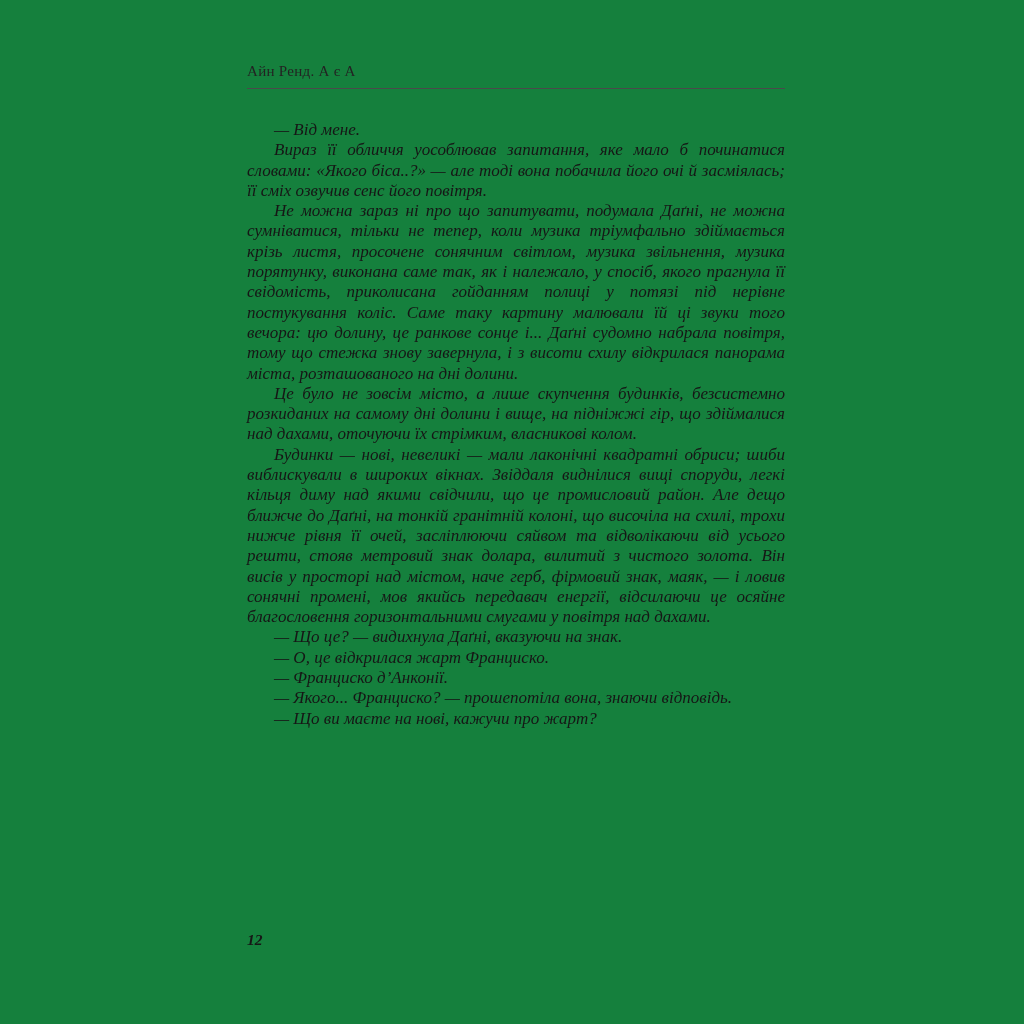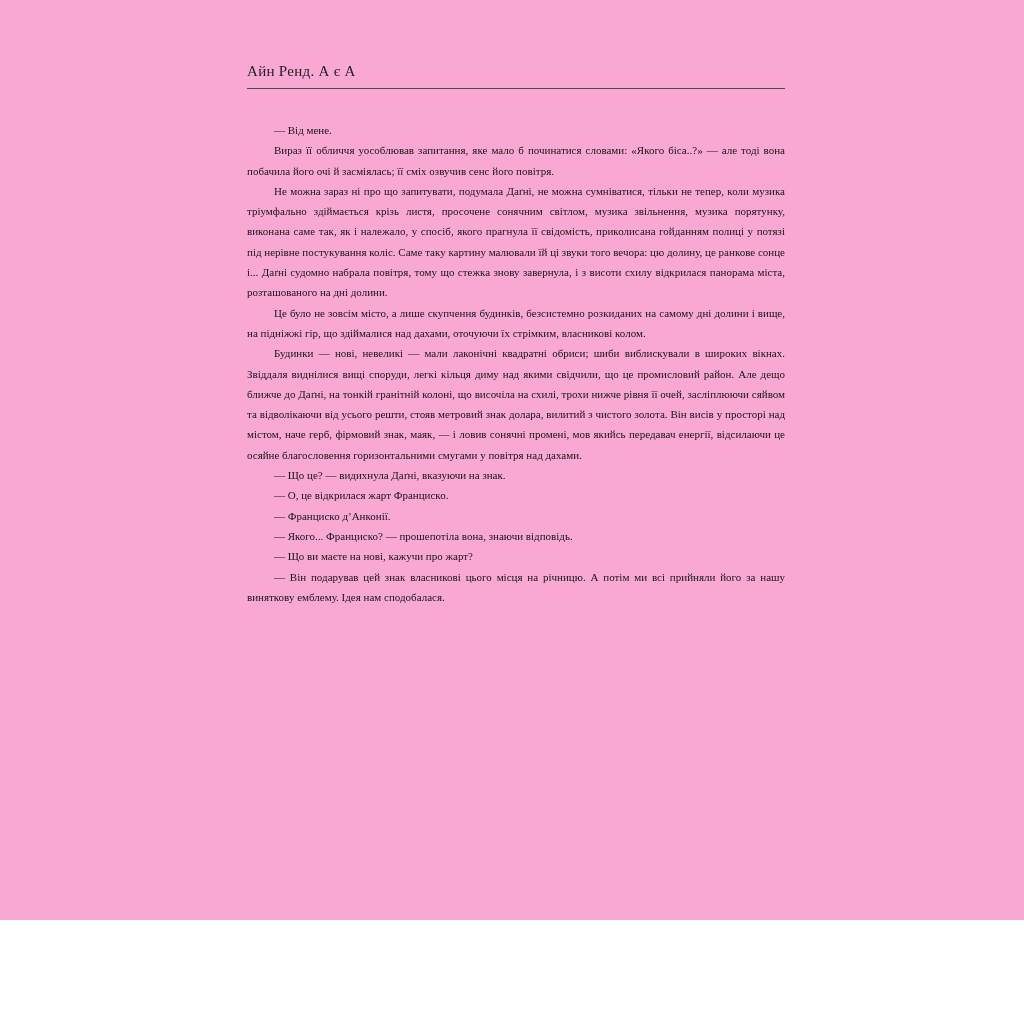--- a/index.html
+++ b/index.html
@@ -9,22 +9,22 @@
     height: 1024px;
     background: #ffffff;
   }
   body {
     font-family: "Liberation Serif", "DejaVu Serif", serif;
     color: #161616;
   }
   .page {
     position: relative;
     width: 1024px;
-    height: 920px;
-    background: #f9a8d4;
+    height: 1024px;
+    background: #15803d;
     overflow: hidden;
   }
   .content {
     position: absolute;
     left: 247px;
     top: 62px;
     width: 538px;
   }
   .running-head {
     font-size: 15px;
@@ -38,24 +38,25 @@
     height: 0;
   }
   .body-text {
     margin-top: 31px;
   }
   p.para {
     margin: 0;
     padding: 0;
     text-align: justify;
     text-indent: 27px;
-    font-size: 11px;
+    font-size: 17px;
     line-height: 20.3px;
     color: #161616;
     hyphens: auto;
+    font-style: italic;
     -webkit-hyphens: auto;
   }
   .page-number {
     position: absolute;
     left: 247px;
     top: 931px;
     font-size: 15.5px;
     font-weight: 700;
     color: #161616;
     font-style: italic;
@@ -72,17 +73,16 @@
         <p class="para" lang="uk">— Від мене.</p>
         <p class="para" lang="uk">Вираз її обличчя уособлював запитання, яке мало б починатися словами: «Якого біса..?» — але тоді вона побачила його очі й засміялась; її сміх озвучив сенс його повітря.</p>
         <p class="para" lang="uk">Не можна зараз ні про що запитувати, подумала Даґні, не можна сумніватися, тільки не тепер, коли музика тріумфально здіймається крізь листя, просочене сонячним світлом, музика звільнення, музика порятунку, виконана саме так, як і належало, у спосіб, якого прагнула її свідомість, приколисана гойданням полиці у потязі під нерівне постукування коліс. Саме таку картину малювали їй ці звуки того вечора: цю долину, це ранкове сонце і... Даґні судомно набрала повітря, тому що стежка знову завернула, і з висоти схилу відкрилася панорама міста, розташованого на дні долини.</p>
         <p class="para" lang="uk">Це було не зовсім місто, а лише скупчення будинків, безсистемно розкиданих на самому дні долини і вище, на підніжжі гір, що здіймалися над дахами, оточуючи їх стрімким, власникові колом.</p>
         <p class="para" lang="uk">Будинки — нові, невеликі — мали лаконічні квадратні обриси; шиби виблискували в широких вікнах. Звіддаля виднілися вищі споруди, легкі кільця диму над якими свідчили, що це промисловий район. Але дещо ближче до Даґні, на тонкій гранітній колоні, що височіла на схилі, трохи нижче рівня її очей, засліплюючи сяйвом та відволікаючи від усього решти, стояв метровий знак долара, вилитий з чистого золота. Він висів у просторі над містом, наче герб, фірмовий знак, маяк, — і ловив сонячні промені, мов якийсь передавач енергії, відсилаючи це осяйне благословення горизонтальними смугами у повітря над дахами.</p>
         <p class="para" lang="uk">— Що це? — видихнула Даґні, вказуючи на знак.</p>
         <p class="para" lang="uk">— О, це відкрилася жарт Франциско.</p>
         <p class="para" lang="uk">— Франциско д’Анконії.</p>
         <p class="para" lang="uk">— Якого... Франциско? — прошепотіла вона, знаючи відповідь.</p>
         <p class="para" lang="uk">— Що ви маєте на нові, кажучи про жарт?</p>
-        <p class="para" lang="uk">— Він подарував цей знак власникові цього місця на річницю. А потім ми всі прийняли його за нашу виняткову емблему. Ідея нам сподобалася.</p>
       </div>
   </div>
   <div class="page-number">12</div>
 </div>
 
 </body></html>

